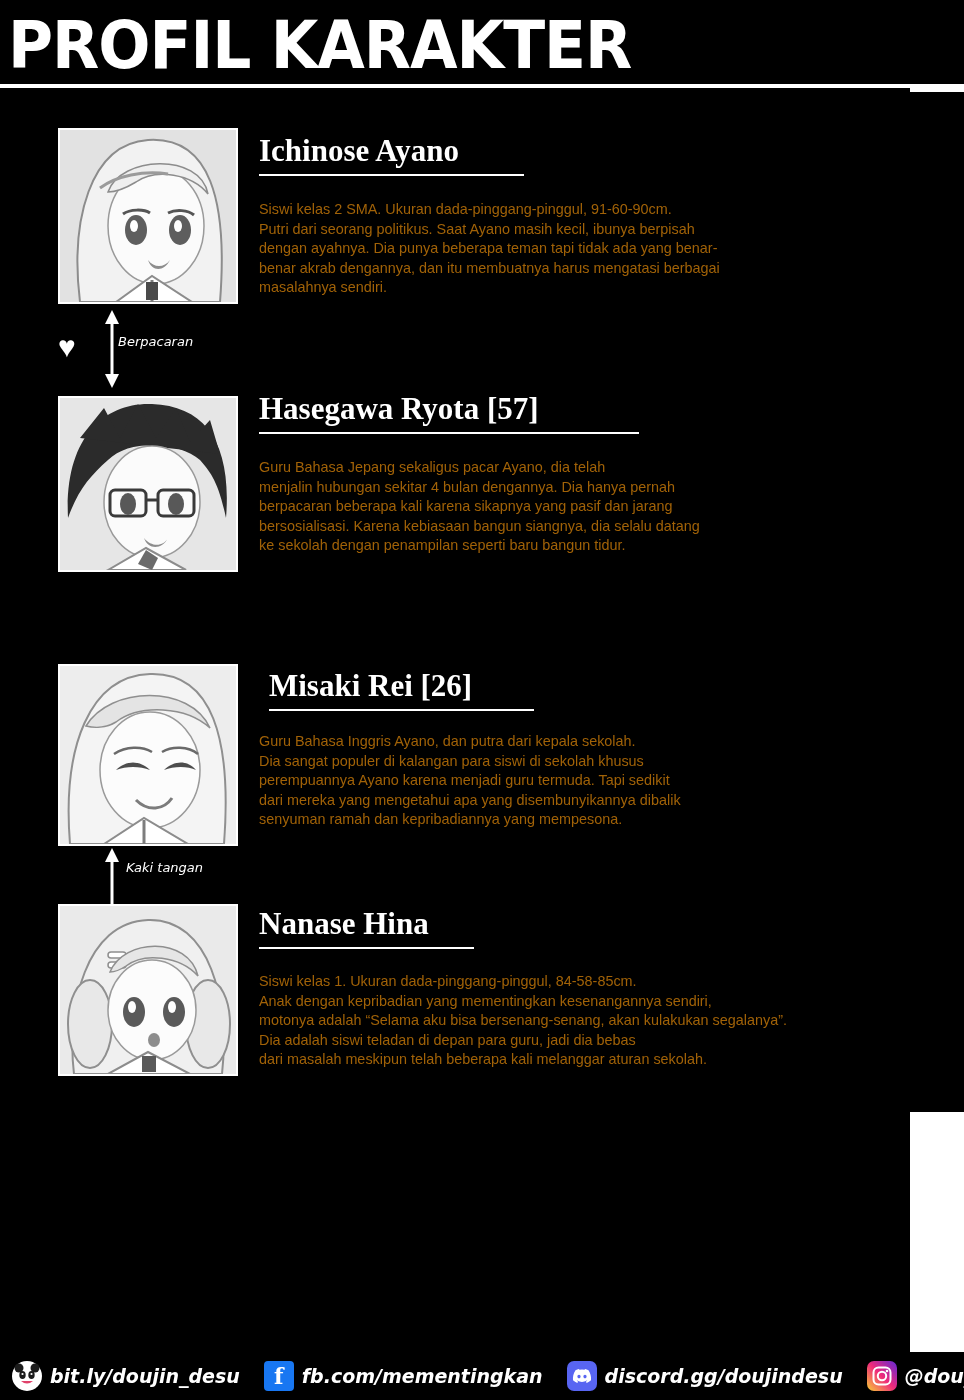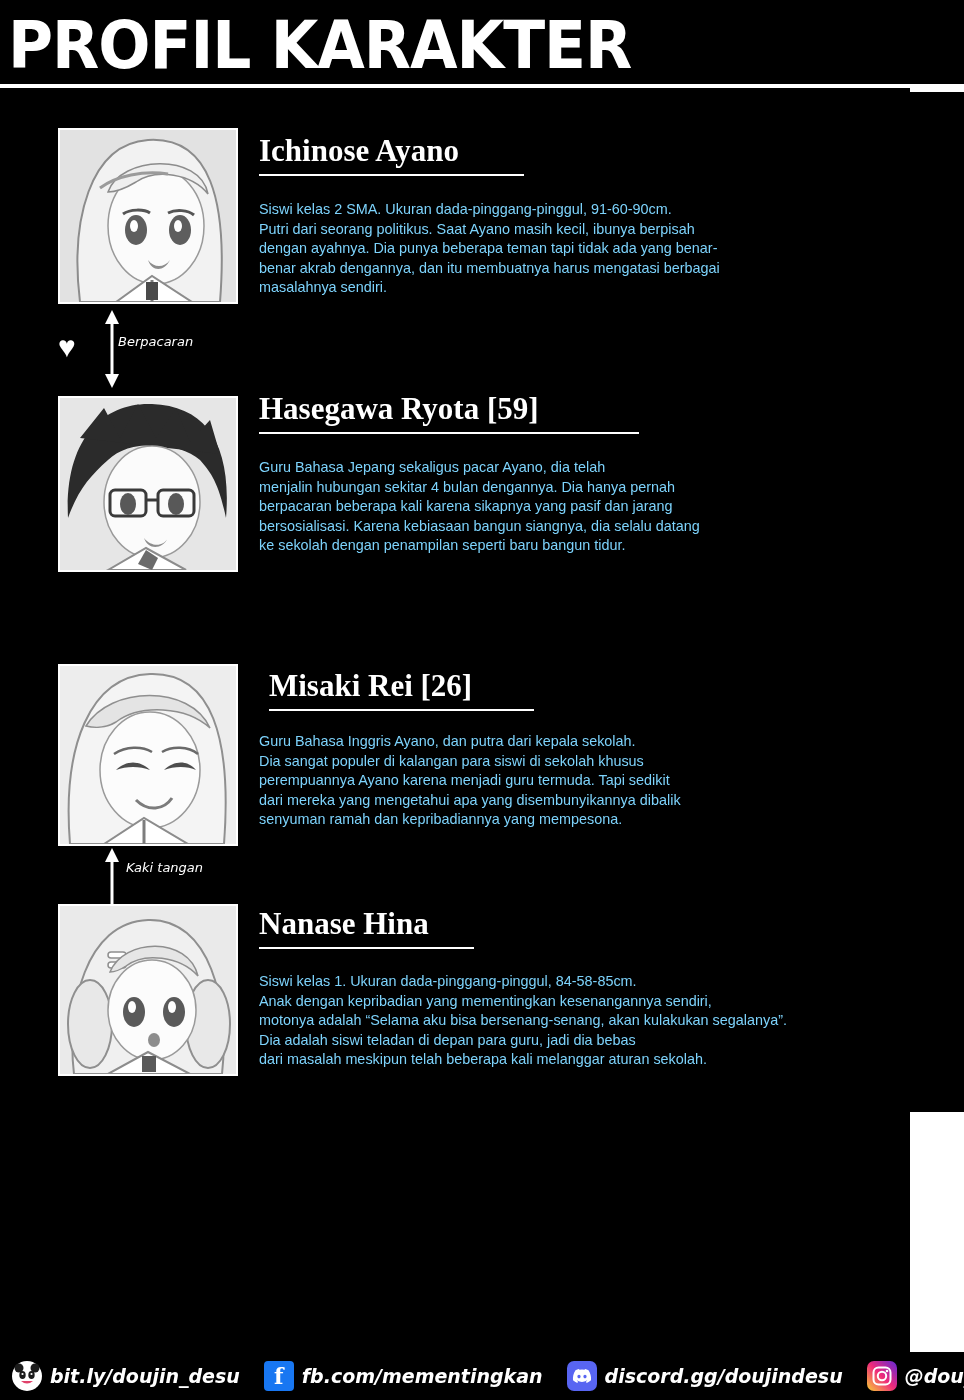--- a/index.html
+++ b/index.html
@@ -72,21 +72,21 @@
     font-family: Liberation Serif, serif;
     font-weight: 700;
     font-size: 31px;
     line-height: 34px;
     white-space: nowrap;
     padding-bottom: 6px;
     border-bottom: 2px solid #ffffff;
   }
   .desc {
     position: absolute;
-    color: #7dd3fc;
+    color: #a16207;
     font-family: "Liberation Sans", sans-serif;
     font-size: 14.4px;
     line-height: 19.5px;
   }
   
   .rel {
     position: absolute;
     color: #ffffff;
   }
   .rel-label {
@@ -220,21 +220,21 @@
 
           <ellipse cx="68" cy="106" rx="8" ry="11" fill="#585858"></ellipse>
           <ellipse cx="116" cy="106" rx="8" ry="11" fill="#585858"></ellipse>
 
           <path d="M84 140 C92 150 104 148 108 140 C102 152 88 152 84 140 Z" fill="#8d8d8d"></path>
 
           <path d="M48 172 L86 150 L126 172 Z" fill="#ffffff" stroke="#8c8c8c" stroke-width="2"></path>
           <path d="M86 152 L78 166 L92 172 L98 160 Z" fill="#6b6b6b"></path>
         </svg>
       </div>
-      <div class="name" style="left:259px; top:300px; width:380px;">Hasegawa Ryota [59]</div>
+      <div class="name" style="left:259px; top:300px; width:380px;">Hasegawa Ryota [57]</div>
       <div class="desc" style="left:259px; top:366px; width:520px; white-space:pre-line;">Guru Bahasa Jepang sekaligus pacar Ayano, dia telah
 menjalin hubungan sekitar 4 bulan dengannya. Dia hanya pernah
 berpacaran beberapa kali karena sikapnya yang pasif dan jarang
 bersosialisasi. Karena kebiasaan bangun siangnya, dia selalu datang
 ke sekolah dengan penampilan seperti baru bangun tidur.</div>
     </div>
 
     <div class="char">
       <div class="portrait" style="left:58px; top:572px; width:180px; height:182px;">
         <svg width="176" height="178" viewBox="0 0 176 178">

